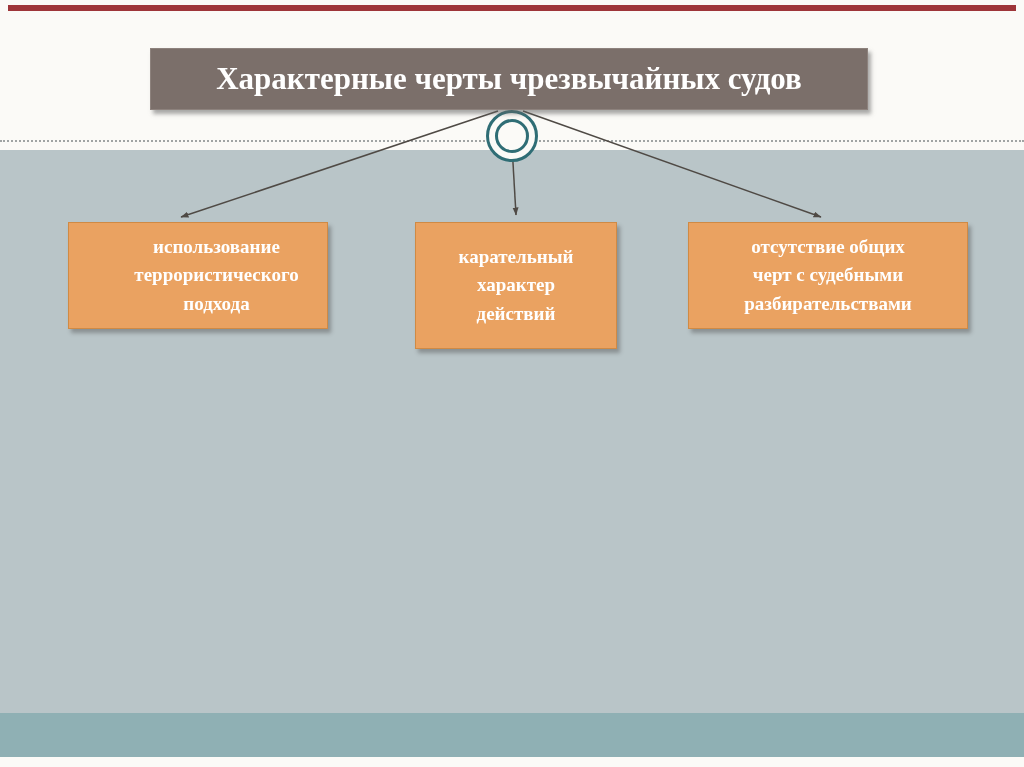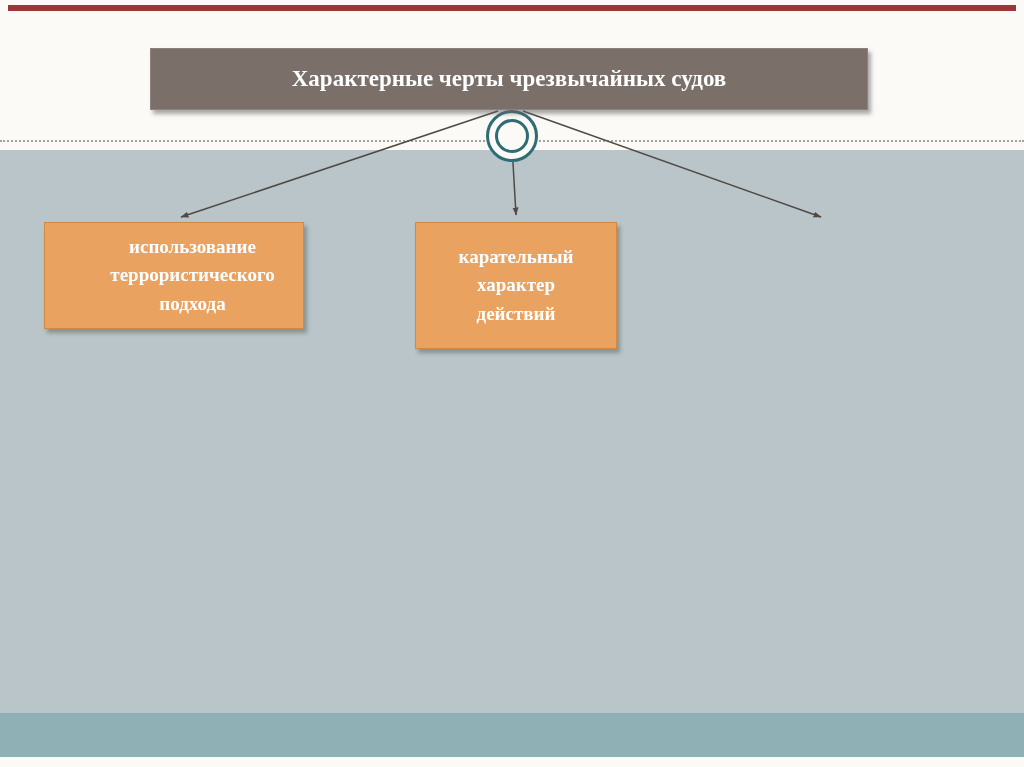--- a/index.html
+++ b/index.html
@@ -74,42 +74,42 @@
     background: #7b6f6a;
     border: 1px solid #8d827d;
     box-shadow: 3px 4px 4px rgba(100,100,100,0.55);
     display: flex;
     align-items: center;
     justify-content: center;
   }
   .title-box .label {
     color: #ffffff;
     font-weight: bold;
-    font-size: 23px;
+    font-size: 31px;
     text-align: center;
   }
 
   .node {
     position: absolute;
     background: #eaa261;
     border: 1px solid #d08a44;
     box-shadow: 3px 4px 4px rgba(80,80,80,0.45);
     display: flex;
     align-items: center;
     justify-content: center;
   }
   .node .label {
     color: #ffffff;
     font-weight: bold;
     font-size: 19px;
     line-height: 1.5;
     text-align: center;
     white-space: pre-line;
   }
-  .node1 { left: 44px;  top: 222px; width: 260px; height: 107px; padding-left: 37px; }
+  .node1 { left: 68px;  top: 222px; width: 260px; height: 107px; padding-left: 37px; }
   .node2 { left: 415px; top: 222px; width: 202px; height: 127px; }
   .node3 { left: 688px; top: 222px; width: 280px; height: 107px; }
 </style>
 </head>
 <body>
 
 <div class="slide">
 
   <div class="top-bar"></div>
 
@@ -143,14 +143,19 @@
 террористического
 подхода</span>
   </div>
 
   <div class="node node2">
     <span class="label">карательный
 характер
 действий</span>
   </div>
 
+  <div class="node node3">
+    <span class="label">отсутствие общих
+черт с судебными
+разбирательствами</span>
+  </div>
 
 </div>
 
 </body></html>

